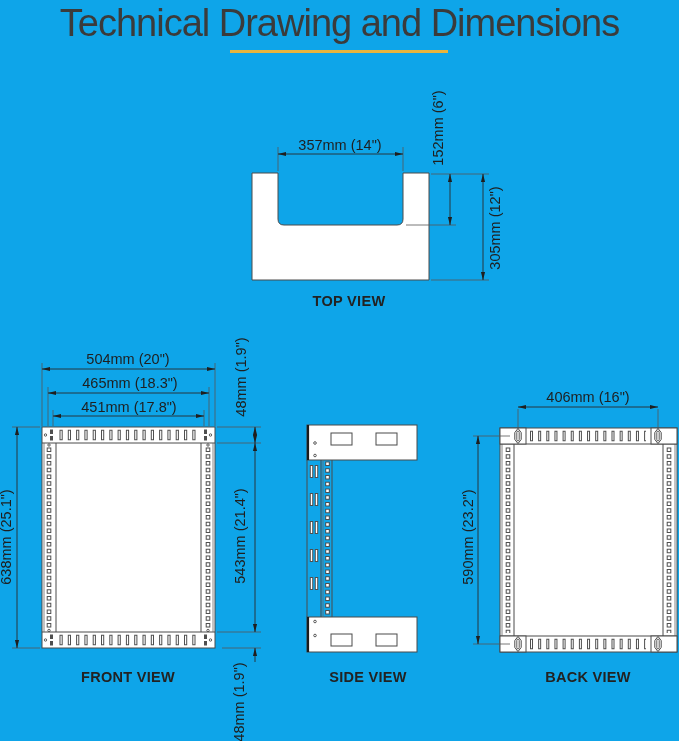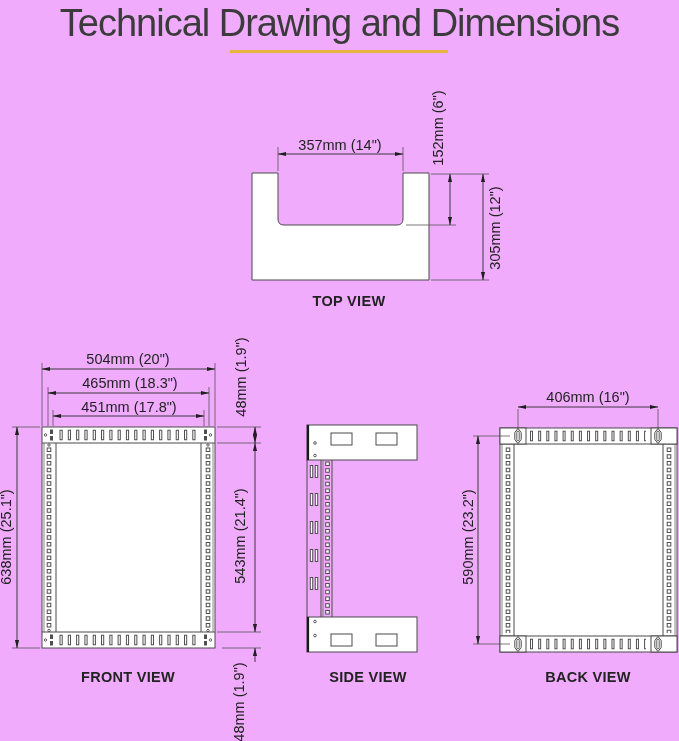--- a/index.html
+++ b/index.html
@@ -1,16 +1,16 @@
 <!DOCTYPE html>
 <html><head>
 <meta charset="utf-8">
 <style>
   html,body{margin:0;padding:0;background:#fff;}
-  .stage{position:relative;width:679px;height:741px;background:#f0abfc;overflow:hidden;
+  .stage{position:relative;width:679px;height:741px;background:#0ea5e9;overflow:hidden;
          font-family:"Liberation Sans",sans-serif;}
   .title{position:absolute;top:0;left:0;width:679px;margin:0;text-align:center;
          font-size:38px;line-height:46px;font-weight:300;letter-spacing:-1px;
          color:#3b3b3b;font-family:"Liberation Sans",sans-serif;}
   .accent-underline{position:absolute;left:230px;top:50px;width:218px;height:3px;
          background:#E9B43C;}
   svg{position:absolute;left:0;top:0;}
   .shape{fill:#fff;stroke:#4a4a4a;stroke-width:1;}
   .ln{stroke:#4a4a4a;stroke-width:1;fill:none;}
   .ln-thin{stroke:#6a6a6a;stroke-width:.8;fill:none;}

